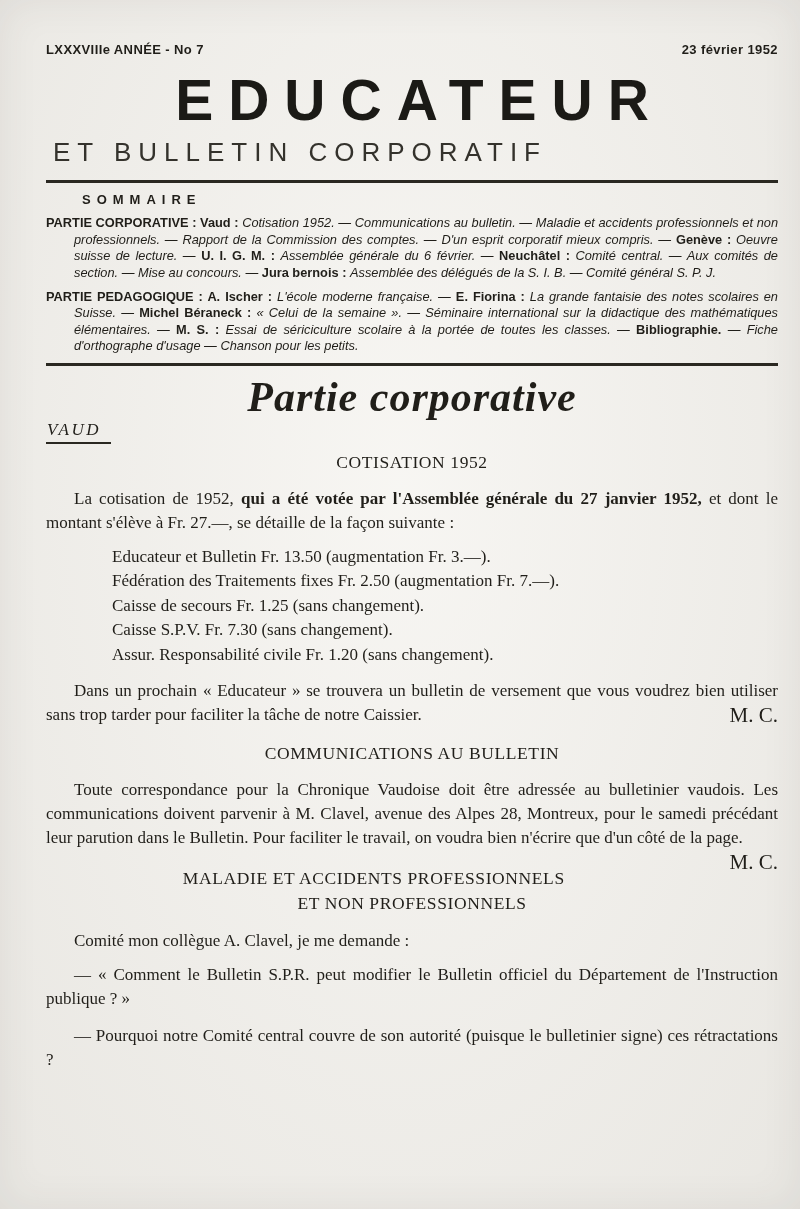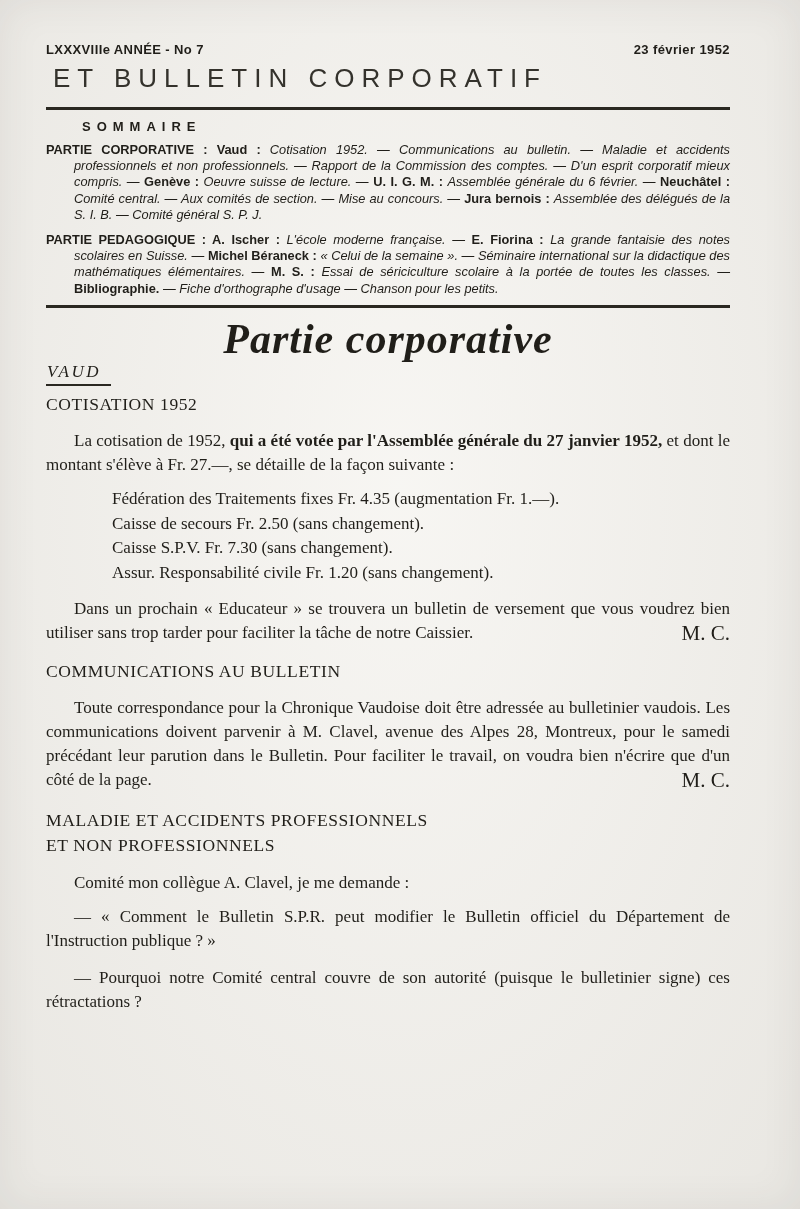--- a/index.html
+++ b/index.html
@@ -5,21 +5,21 @@
   :root { --paper:#f3f1ec; --ink:#201e19; }
   * { box-sizing: border-box; }
   html, body { margin:0; padding:0; background:#d9d7d2; }
   .page {
     width:800px; height:1209px;
     margin:0 auto;
     background: var(--paper);
     background-image: radial-gradient(ellipse at 50% 40%, rgba(255,255,255,0.35), rgba(0,0,0,0.04) 95%);
     color: var(--ink);
     font-family:"Liberation Serif", serif;
-    padding:42px 70px 24px 46px;
+    padding:42px 22px 24px 46px;
     position:relative;
     overflow:hidden;
     box-shadow: inset 0 0 40px rgba(60,55,45,0.08);
   }
   
   .mast-row {
     display:flex; justify-content:space-between; align-items:baseline;
     font-family:"Liberation Sans", sans-serif;
     font-weight:bold; font-size:13px; letter-spacing:0.4px;
   }
@@ -66,21 +66,21 @@
   }
   .region-row { margin-top:0px; height:26px; }
   .region {
     display:inline-block;
     font-style:italic; font-weight:normal;
     font-size:17px; letter-spacing:2.5px;
     border-bottom:2px solid #2a2821;
     padding:0 10px 2px 1px;
   }
   .article-heading {
-    font-weight:normal;
+    text-align:center; font-weight:normal;
     font-size:17.5px; letter-spacing:0.6px;
     margin:6px 0 14px;
   }
   .space-above { margin-top:16px; }
   .hline { display:block; line-height:1.4; }
   
   .body-para {
     font-size:17px; line-height:24px;
     text-align:justify; text-indent:28px;
     margin:0 0 10px 0;
@@ -93,20 +93,21 @@
 </head>
 <body>
 
 <div class="page">
 
   <header class="mast-row">
     <span>LXXXVIIIe ANNÉE - No 7</span>
     <span>23 février 1952</span>
   </header>
 
+  <h1 class="main-title">EDUCATEUR</h1>
   <div class="sub-title">ET BULLETIN CORPORATIF</div>
 
   <hr class="rule">
 
   <div class="sommaire-heading">SOMMAIRE</div>
 
   <p class="sommaire-section"><span class="seg-b">PARTIE CORPORATIVE : </span><span class="seg-b">Vaud : </span><span class="seg-i">Cotisation 1952. — Communications au bulletin. — Maladie et accidents professionnels et non professionnels. — Rapport de la Commission des comptes. — D'un esprit corporatif mieux compris. — </span><span class="seg-b">Genève : </span><span class="seg-i">Oeuvre suisse de lecture. — </span><span class="seg-b">U. I. G. M. : </span><span class="seg-i">Assemblée générale du 6 février. — </span><span class="seg-b">Neuchâtel : </span><span class="seg-i">Comité central. — Aux comités de section. — Mise au concours. — </span><span class="seg-b">Jura bernois : </span><span class="seg-i">Assemblée des délégués de la S. I. B. — Comité général S. P. J.</span></p>
   <p class="sommaire-section"><span class="seg-b">PARTIE PEDAGOGIQUE : </span><span class="seg-b">A. Ischer : </span><span class="seg-i">L'école moderne française. — </span><span class="seg-b">E. Fiorina : </span><span class="seg-i">La grande fantaisie des notes scolaires en Suisse. — </span><span class="seg-b">Michel Béraneck : </span><span class="seg-i">« Celui de la semaine ». — Séminaire international sur la didactique des mathématiques élémentaires. — </span><span class="seg-b">M. S. : </span><span class="seg-i">Essai de sériciculture scolaire à la portée de toutes les classes. — </span><span class="seg-b">Bibliographie. </span><span class="seg-i">— Fiche d'orthographe d'usage — Chanson pour les petits.</span></p>
 
   <hr class="rule rule2">
@@ -115,22 +116,23 @@
 
   <div class="region-row">
     <span class="region">VAUD</span>
   </div>
 
   <h2 class="article-heading">COTISATION 1952</h2>
 
   <p class="body-para"><span>La cotisation de 1952, </span><span class="seg-b">qui a été votée par l'Assemblée générale du 27 janvier 1952,</span><span> et dont le montant s'élève à Fr. 27.—, se détaille de la façon suivante :</span></p>
 
   <div class="fee-list">
-      <div class="fee-line">Fédération des Traitements fixes Fr. 4.35 (augmentation Fr. 1.—).</div>
-      <div class="fee-line">Caisse de secours Fr. 2.50 (sans changement).</div>
+      <div class="fee-line">Educateur et Bulletin Fr. 13.50 (augmentation Fr. 3.—).</div>
+      <div class="fee-line">Fédération des Traitements fixes Fr. 2.50 (augmentation Fr. 7.—).</div>
+      <div class="fee-line">Caisse de secours Fr. 1.25 (sans changement).</div>
       <div class="fee-line">Caisse S.P.V. Fr. 7.30 (sans changement).</div>
       <div class="fee-line">Assur. Responsabilité civile Fr. 1.20 (sans changement).</div>
     </div>
 
   <p class="body-para">
     <span>Dans un prochain « Educateur » se trouvera un bulletin de versement que vous voudrez bien utiliser sans trop tarder pour faciliter la tâche de notre Caissier.</span>
     <span class="signature">M. C.</span>
   </p>
 
   <h2 class="article-heading space-above">COMMUNICATIONS AU BULLETIN</h2>

